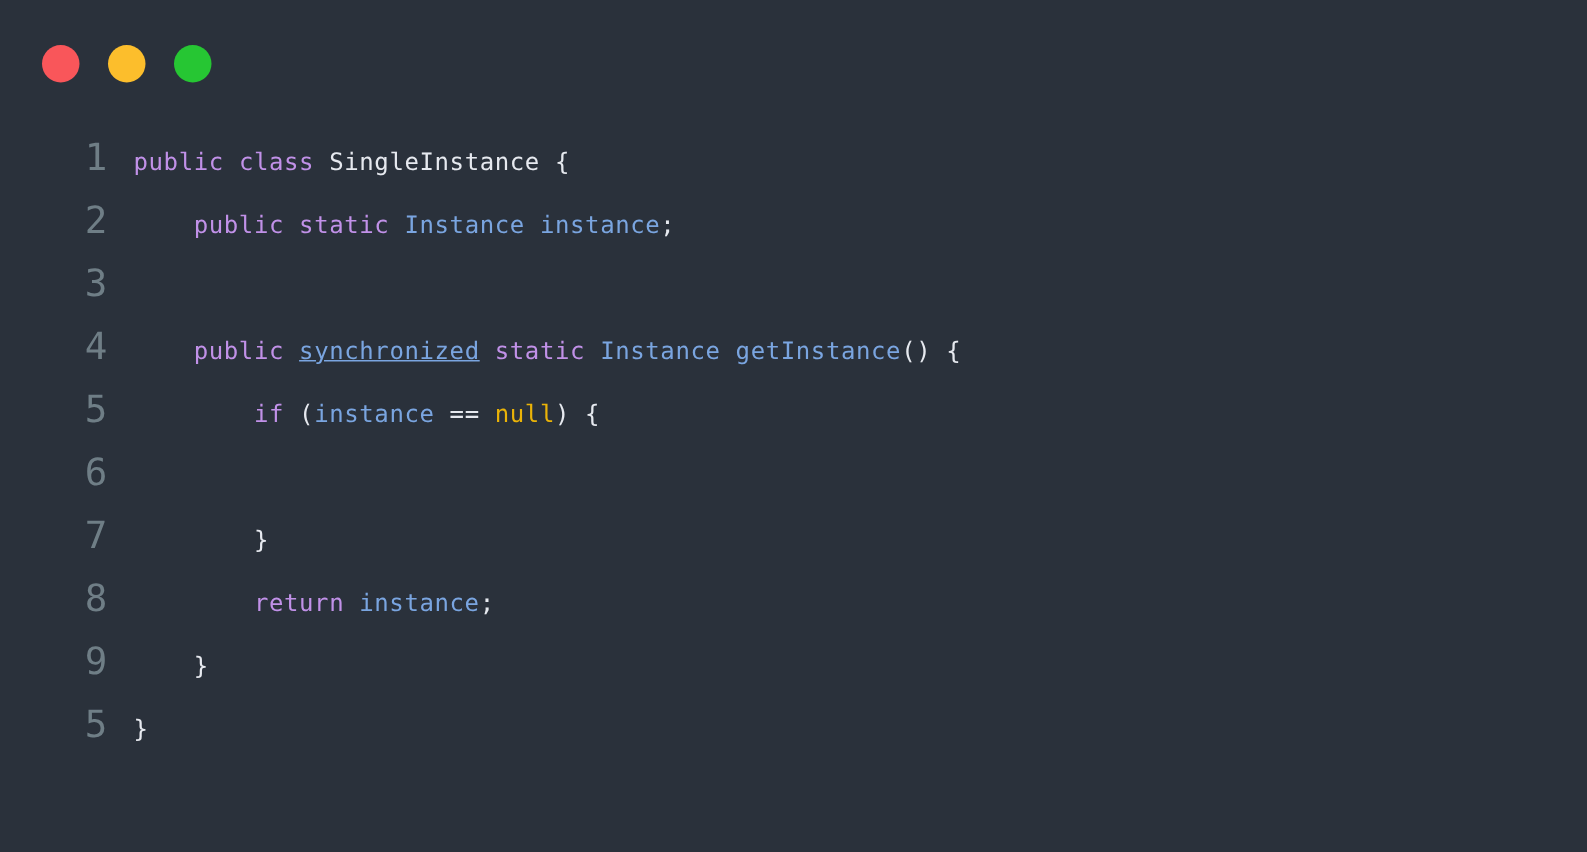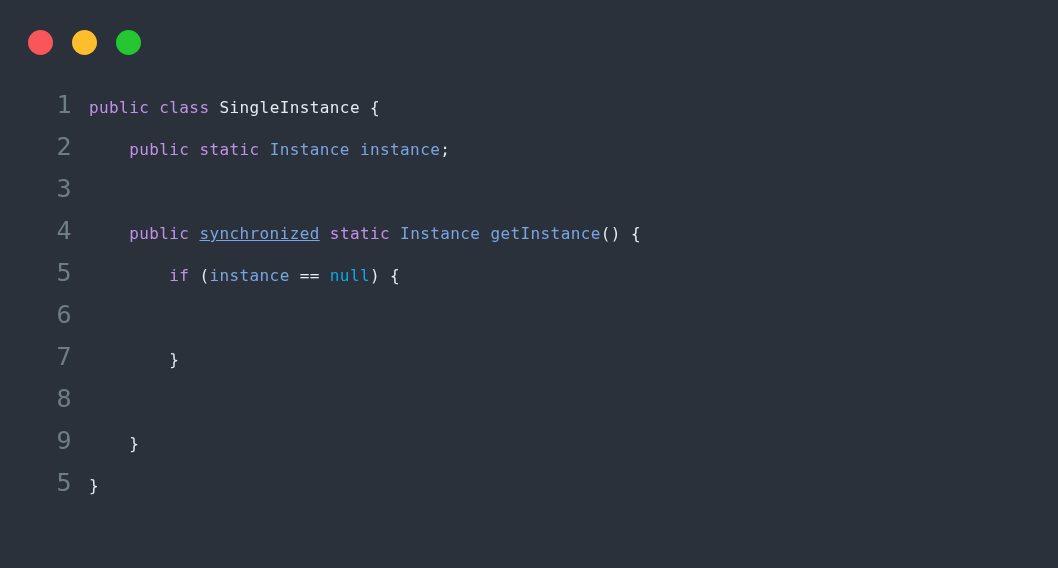--- a/index.html
+++ b/index.html
@@ -73,21 +73,21 @@
   }
 
   
   .kw      { color: #c191e8; }  
   .kw2     { color: #7aa5e0; text-decoration: underline; }  
   .kwnew   { color: #c678dd; }  
   .type    { color: #7aa5e0; }  
   .ident   { color: #7aa5e0; }
   .cls     { color: #e6e9ef; }  
   .punct   { color: #e6e9ef; }  
-  .nul     { color: #0ea5e9; }  
+  .nul     { color: #eab308; }  
   .plain   { color: #e6e9ef; }
 </style>
 </head>
 <body>
 
 <div id="window">
 
   <div id="titlebar">
     <div class="dots">
       <span class="dot" style="background: rgb(249, 86, 90);"></span>
@@ -97,18 +97,18 @@
   </div>
 
   <div id="code">
       <div class="line"><span class="lineno">1</span><span class="codetext"><span class="kw">public</span><span class="plain"> </span><span class="kw">class</span><span class="plain"> </span><span class="cls">SingleInstance</span><span class="plain"> </span><span class="punct">{</span></span></div>
       <div class="line"><span class="lineno">2</span><span class="codetext"><span class="plain">    </span><span class="kw">public</span><span class="plain"> </span><span class="kw">static</span><span class="plain"> </span><span class="type">Instance</span><span class="plain"> </span><span class="ident">instance</span><span class="punct">;</span></span></div>
       <div class="line"><span class="lineno">3</span><span class="codetext"></span></div>
       <div class="line"><span class="lineno">4</span><span class="codetext"><span class="plain">    </span><span class="kw">public</span><span class="plain"> </span><span class="kw2">synchronized</span><span class="plain"> </span><span class="kw">static</span><span class="plain"> </span><span class="type">Instance</span><span class="plain"> </span><span class="type">getInstance</span><span class="punct">() {</span></span></div>
       <div class="line"><span class="lineno">5</span><span class="codetext"><span class="plain">        </span><span class="kw">if</span><span class="punct"> (</span><span class="ident">instance</span><span class="punct"> == </span><span class="nul">null</span><span class="punct">) {</span></span></div>
       <div class="line"><span class="lineno">6</span></div>
       <div class="line"><span class="lineno">7</span><span class="codetext"><span class="plain">        </span><span class="punct">}</span></span></div>
-      <div class="line"><span class="lineno">8</span></div>
+      <div class="line"><span class="lineno">8</span><span class="codetext"><span class="plain">        </span><span class="kw">return</span><span class="plain"> </span><span class="ident">instance</span><span class="punct">;</span></span></div>
       <div class="line"><span class="lineno">9</span><span class="codetext"><span class="plain">    </span><span class="punct">}</span></span></div>
       <div class="line"><span class="lineno">5</span><span class="codetext"><span class="punct">}</span></span></div>
     </div>
 
 </div>
 
 </body></html>

